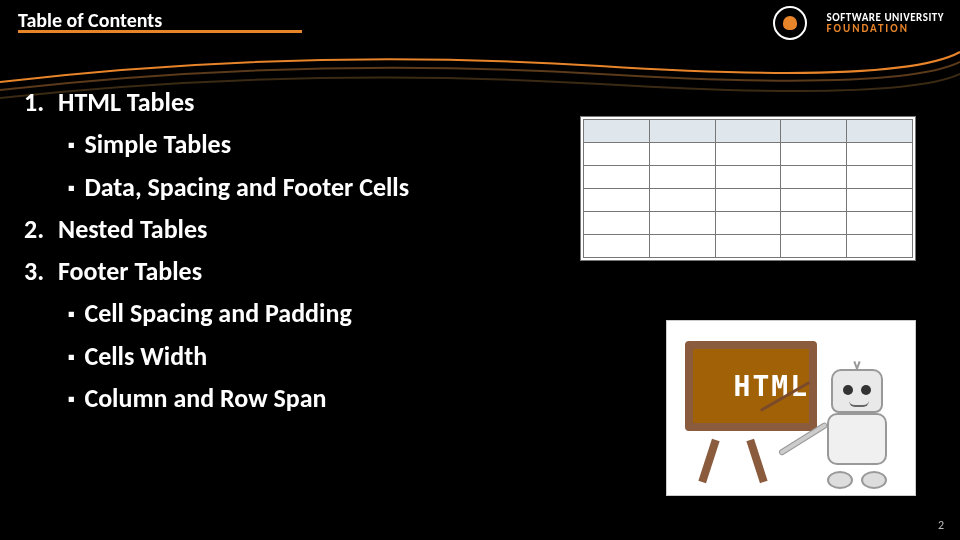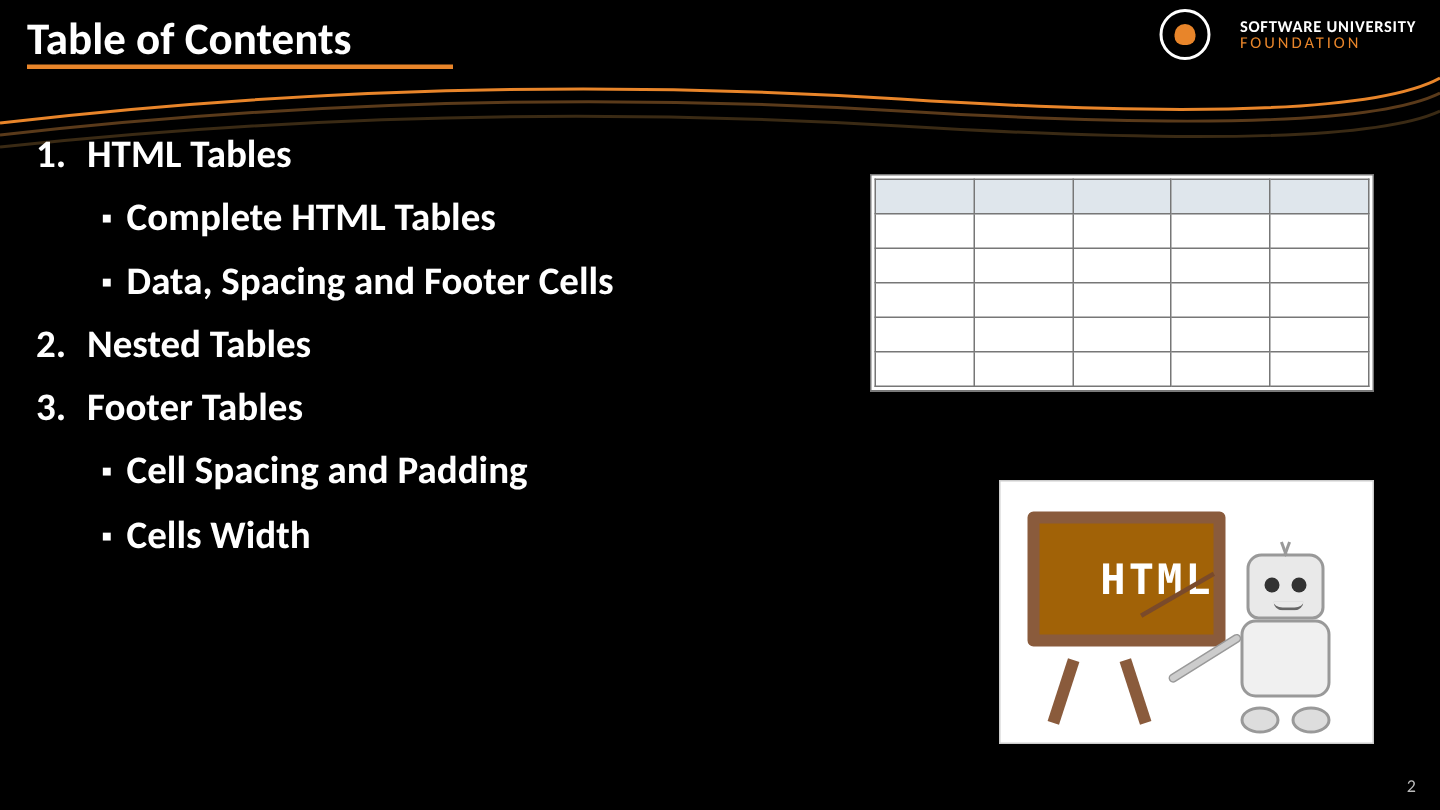--- a/index.html
+++ b/index.html
@@ -19,21 +19,21 @@
     pointer-events: none;
   }
   .header {
     position: absolute;
     top: 8px;
     left: 18px;
     width: 760px;
   }
   .title {
     color: #fff;
-    font-size: 30px;
+    font-size: 20px;
     font-weight: 700;
   }
   .title-underline {
     height: 3px;
     background: #E8852A;
     width: 284px;
     margin-top: -2px;
   }
   .logo {
     position: absolute;
@@ -53,21 +53,21 @@
   }
   .logo-bulb::before {
     content: "";
     width: 14px; height: 14px;
     background: #E8852A;
     border-radius: 50% 50% 40% 40%;
     display: block;
   }
   .logo-text { line-height: 1; }
   .logo-text .l1 { font-size: 11px; font-weight: 700; letter-spacing: 0.5px; }
-  .logo-text .l2 { font-size: 11px; font-weight: 400; color: #E8852A; letter-spacing: 2px; }
+  .logo-text .l2 { font-size: 11px; font-weight: 700; color: #E8852A; letter-spacing: 2px; }
   .content {
     position: absolute;
     top: 82px;
     left: 18px;
     width: 560px;
     font-size: 26px;
     line-height: 1.55;
   }
   ol.main { list-style: decimal; padding-left: 32px; font-weight: bold; }
   ol.main > li { margin-bottom: 2px; padding-left: 8px; }
@@ -197,30 +197,31 @@
     <div class="l1">SOFTWARE UNIVERSITY</div>
     <div class="l2">FOUNDATION</div>
   </div>
 </div>
 
 <div class="content">
   <ol class="main">
     <li>
       <span>HTML Tables</span>
       <ul class="sub">
-        <li><span>Complete HTML Tables</span></li>
+        <li><span>Simple Tables</span></li>
         <li><span>Data, Spacing and Footer Cells</span></li>
       </ul>
     </li>
     <li><span>Nested Tables</span></li>
     <li>
       <span>Footer Tables</span>
       <ul class="sub">
         <li><span>Cell Spacing and Padding</span></li>
         <li><span>Cells Width</span></li>
+        <li><span>Column and Row Span</span></li>
       </ul>
     </li>
   </ol>
 </div>
 
 <div class="fig-table">
   <table>
     <tbody>
         <tr>
           <td></td>

